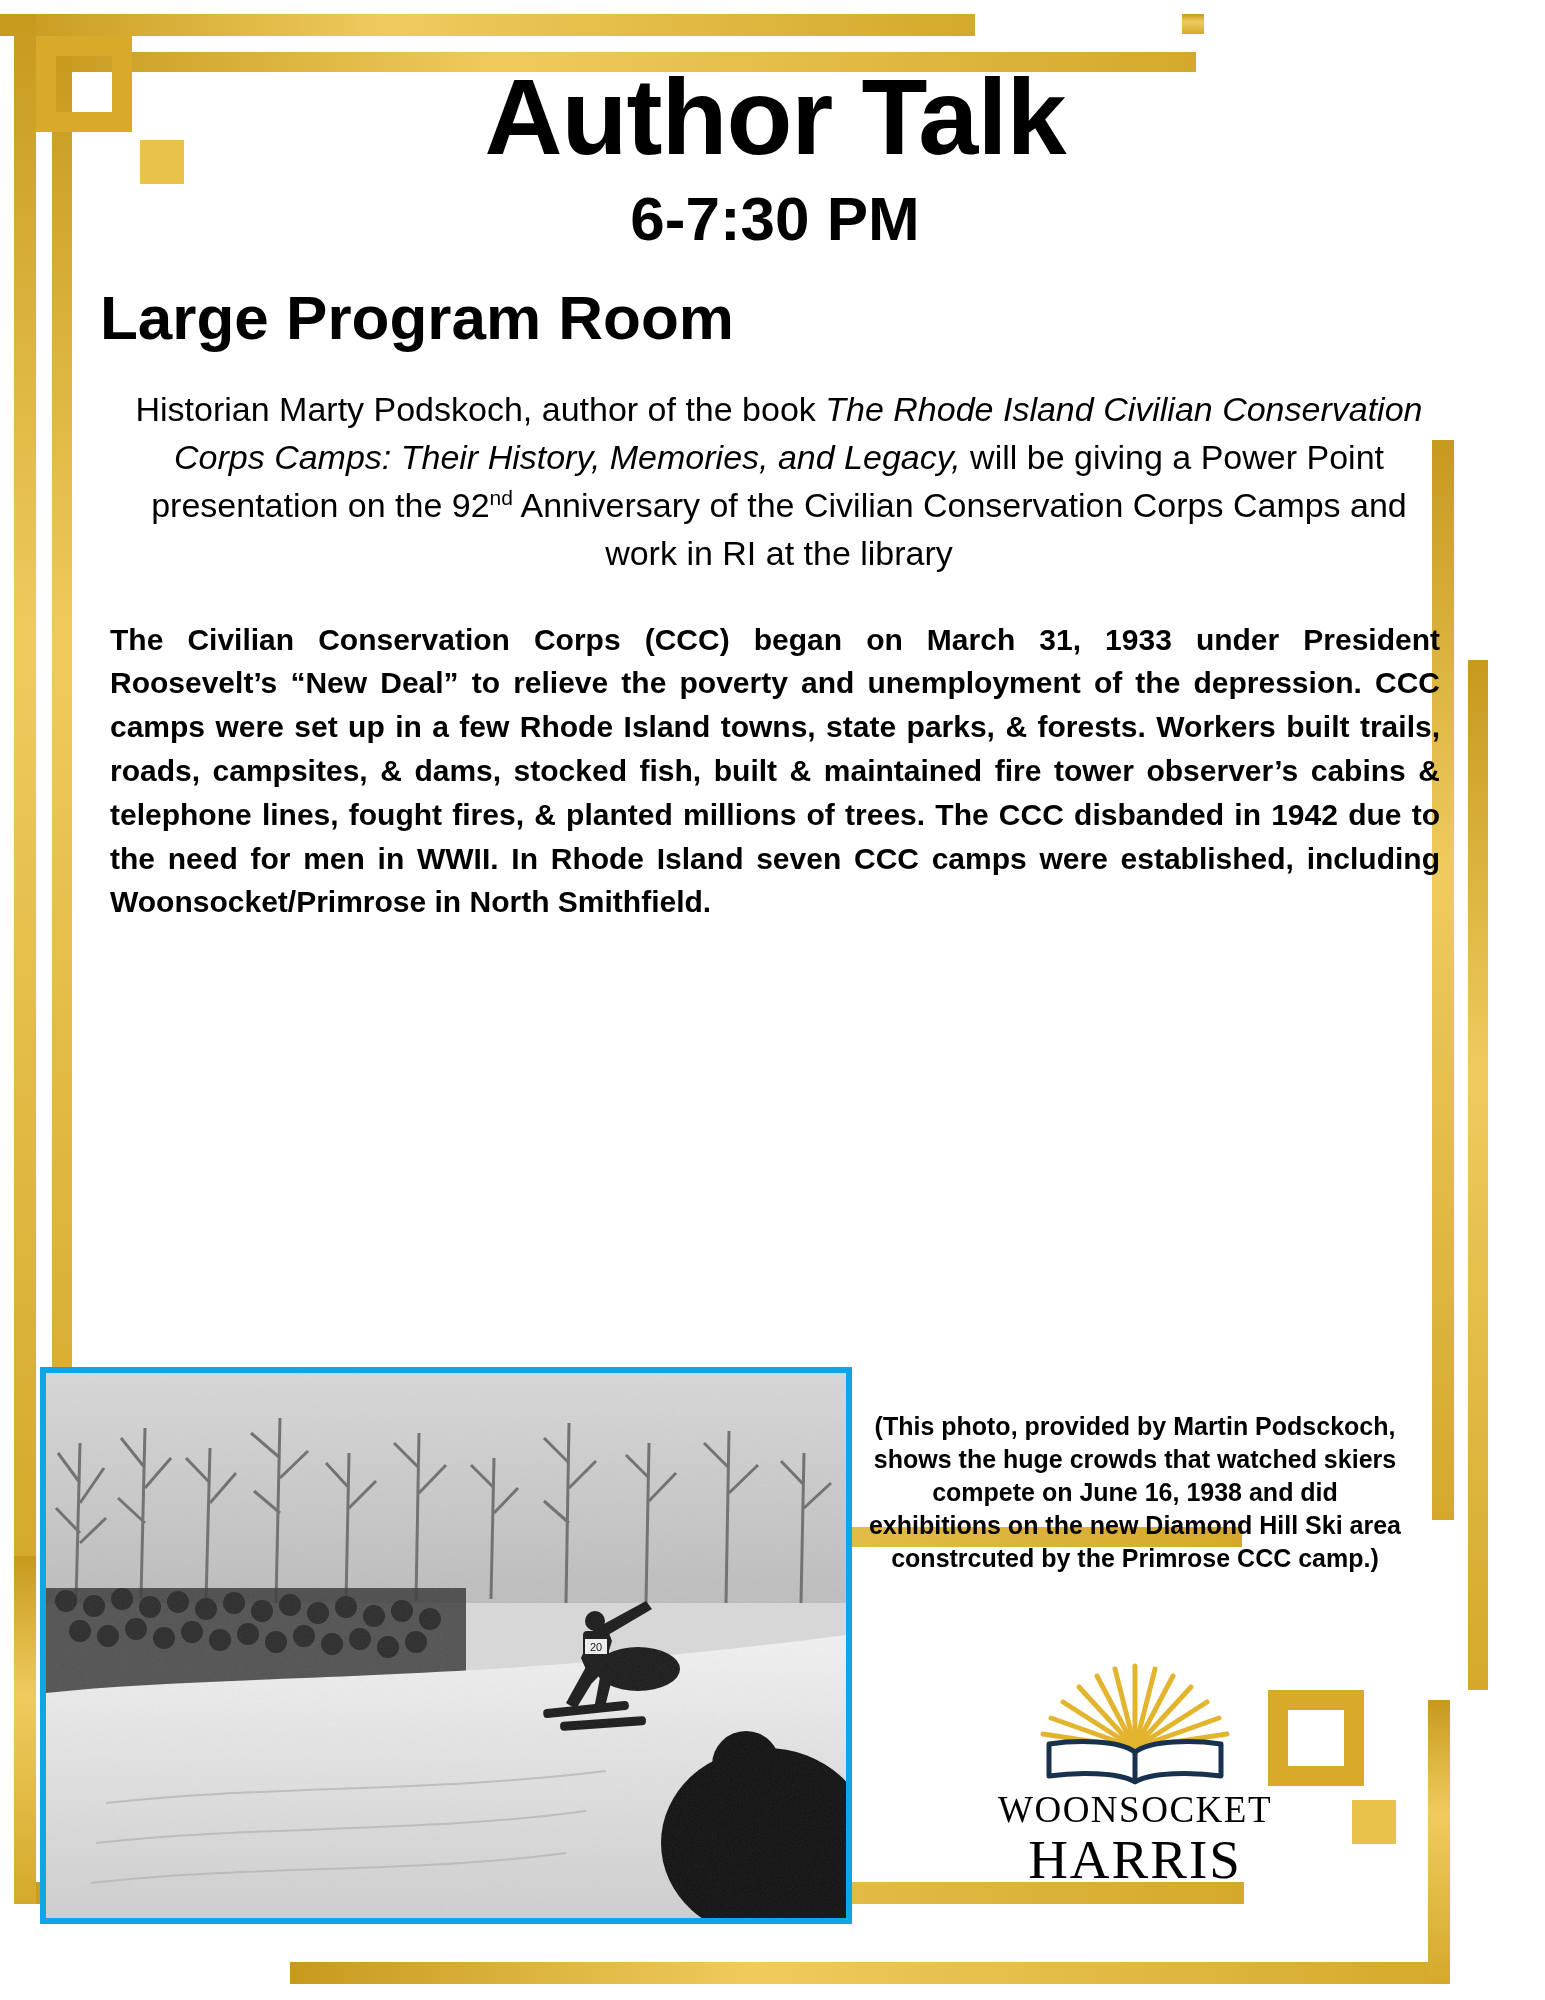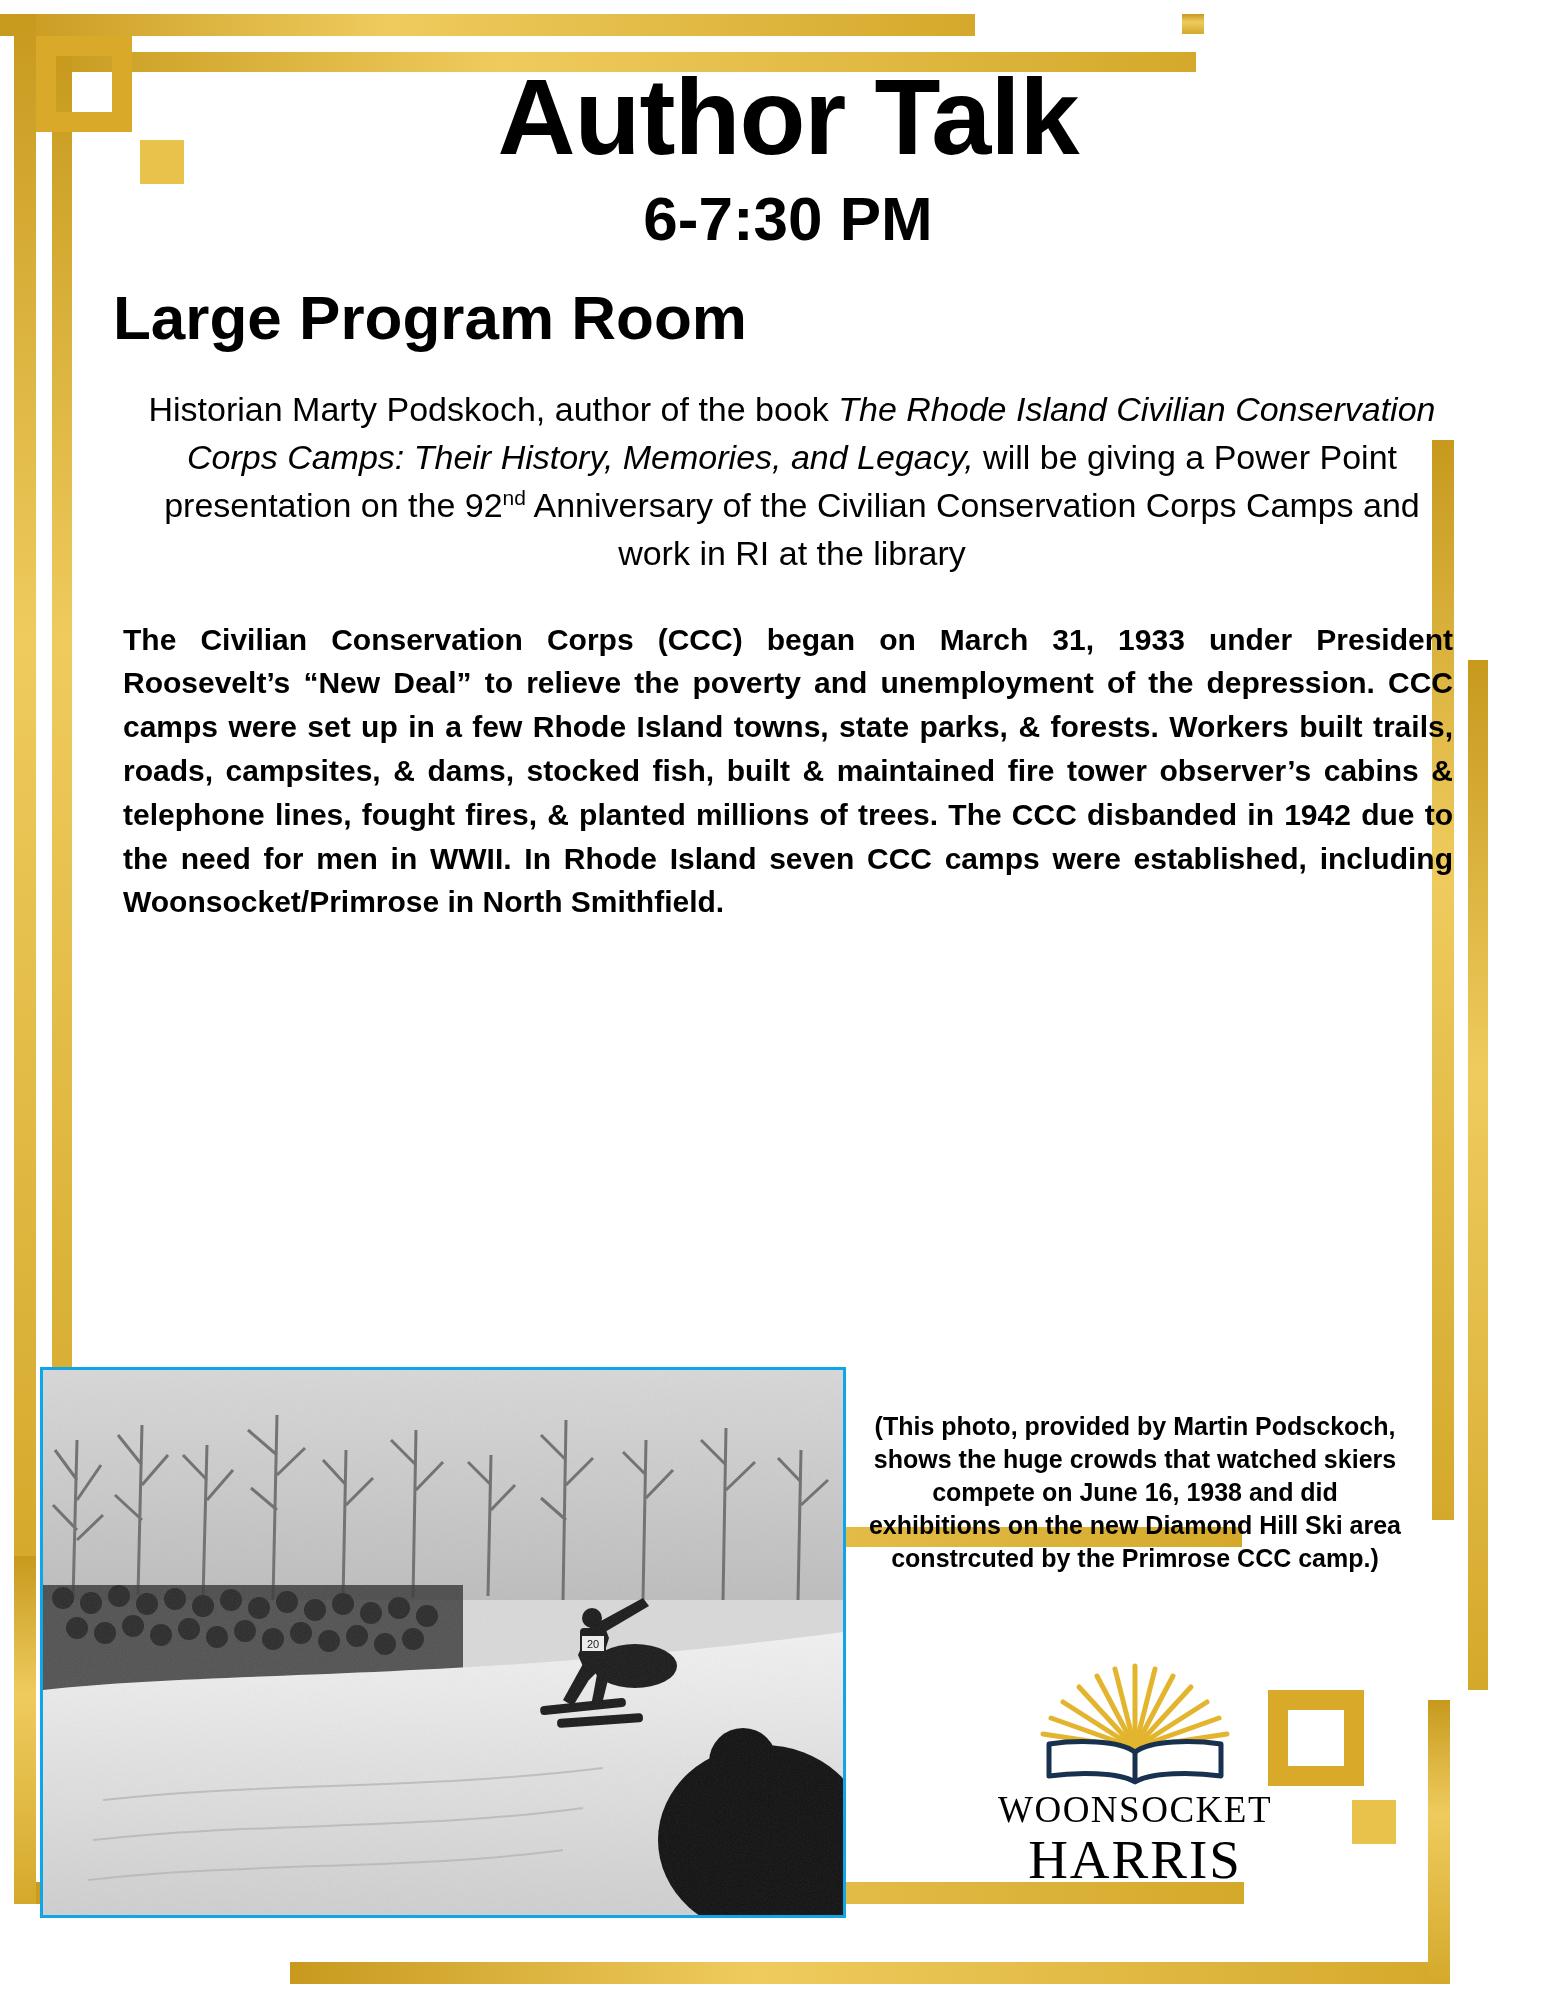--- a/index.html
+++ b/index.html
@@ -24,21 +24,21 @@
   .gold-grad-v {
     background: linear-gradient(180deg, #C79A1E 0%, #EFCB5E 40%, #D4A92B 100%);
   }
   .gold-grad-h {
     background: linear-gradient(90deg, #C79A1E 0%, #EFCB5E 40%, #D4A92B 100%);
   }
 
   
   .content {
     position: absolute;
-    left: 113px;
+    left: 100px;
     top: 60px;
     width: 1350px;
   }
 
   .title {
     font-size: 108px;
     font-weight: 700;
     text-align: center;
     letter-spacing: -1px;
     line-height: 1.05;
@@ -90,21 +90,21 @@
 
   
   .photo {
     position: absolute;
     left: 40px;
     top: 1367px;
     width: 800px;
     height: 545px;
     background: #d9d9d9;
     overflow: hidden;
-    border: 3px solid #0ea5e9;
+    border: 6px solid #0ea5e9;
   }
   .photo svg { display: block; }
 
   
   .caption {
     position: absolute;
     left: 865px;
     top: 1410px;
     width: 540px;
     font-size: 25px;

